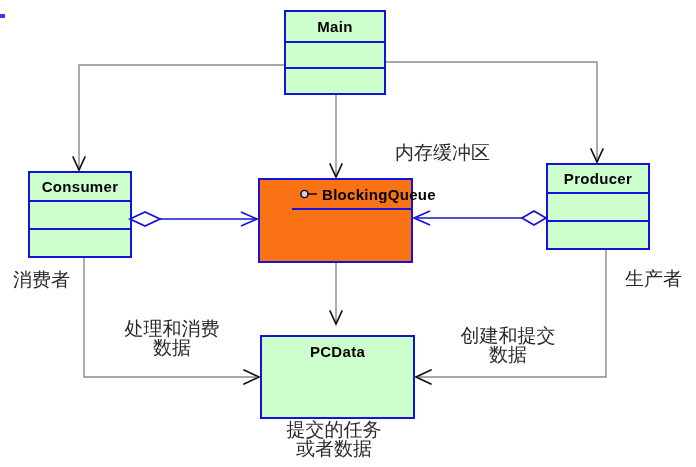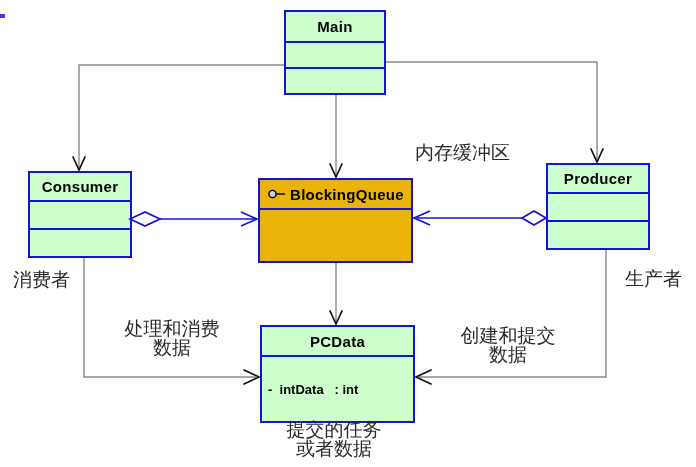--- a/index.html
+++ b/index.html
@@ -24,21 +24,21 @@
 
   .uml-class {
     position:absolute;
     border:2px solid #1414d6;
     z-index:2;
     display:flex;
     flex-direction:column;
     color:#000;
   }
   .green    { background:#ccffcc; }
-  .lavender { background:#eab308; }
+  .lavender { background:#f97316;padding-left:32px; }
   .uml-title {
     display:flex; align-items:center; justify-content:center;
     font-size:15px; font-weight:700;
     letter-spacing:0.3px;
   }
   .uml-compartment {
     border-top:2px solid #1414d6;
     display:flex; align-items:center;
     font-size:13px; font-weight:700;
     padding:0 6px;
@@ -95,26 +95,25 @@
     <div class="uml-title bq-title" style="height:28px;">
       <svg class="lollipop" width="21" height="12" viewBox="0 0 21 12">
         <circle cx="5.5" cy="6" r="3.6" fill="#ccccf2" stroke="#000" stroke-width="1.4"></circle>
         <line x1="9.2" y1="6" x2="18" y2="6" stroke="#000" stroke-width="1.4"></line>
       </svg>
       <span class="bq-text">BlockingQueue</span>
     </div>
     <div class="uml-compartment" style="flex:1;"></div>
   </div>
 
-  <div class="uml-class green" style="left:260px; top:325px; width:155px; height:98px;">
+  <div class="uml-class green" style="left:260px; top:335px; width:155px; height:84px;">
     <div class="uml-title" style="height:28px;">PCData</div>
-    <div class="uml-compartment" style="flex:1;">-  intData   : int</div>
   </div>
 
-  <div class="cn-label" style="left:415px; top:143px;text-align:center;">内存缓冲区</div>
+  <div class="cn-label" style="left:395px; top:143px;text-align:center;">内存缓冲区</div>
   <div class="cn-label" style="left:13px; top:270px;">消费者</div>
   <div class="cn-label" style="left:625px; top:269px;text-align:right;">生产者</div>
   <div class="cn-label cn-center" style="left:172px; top:319px;">处理和消费
 数据</div>
   <div class="cn-label cn-center" style="left:508px; top:326px;">创建和提交
 数据</div>
   <div class="cn-label cn-center" style="left:334px; top:420px;">提交的任务
 或者数据</div>
 
   <svg class="connectors" width="696" height="467" viewBox="0 0 696 467">

